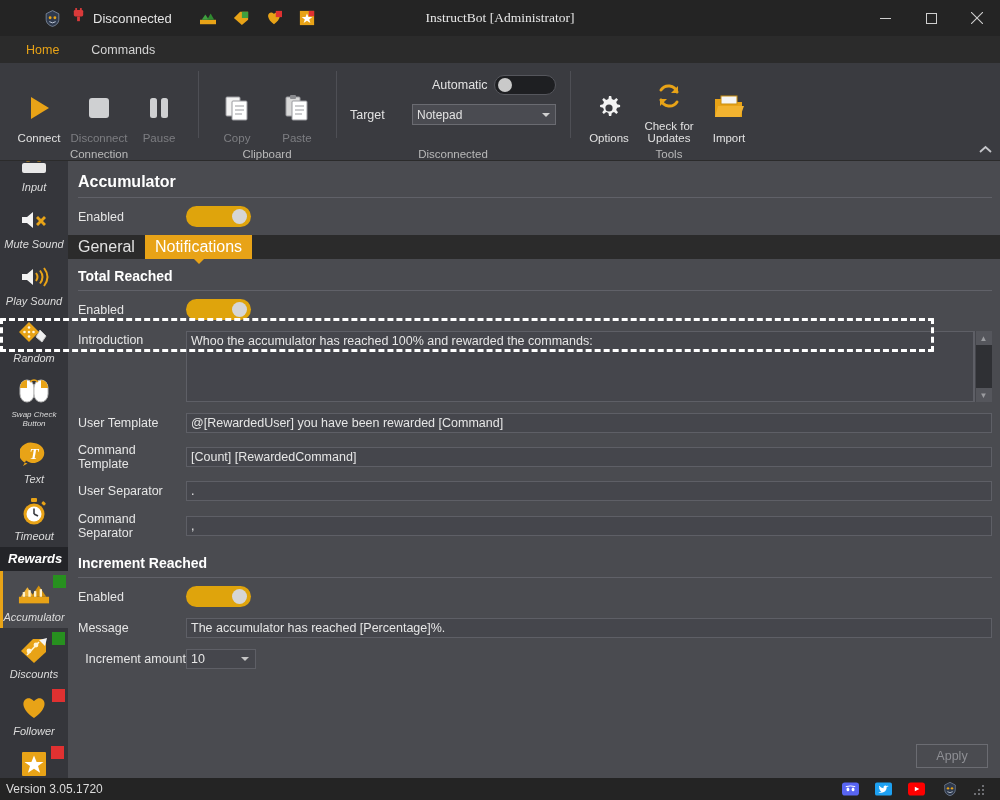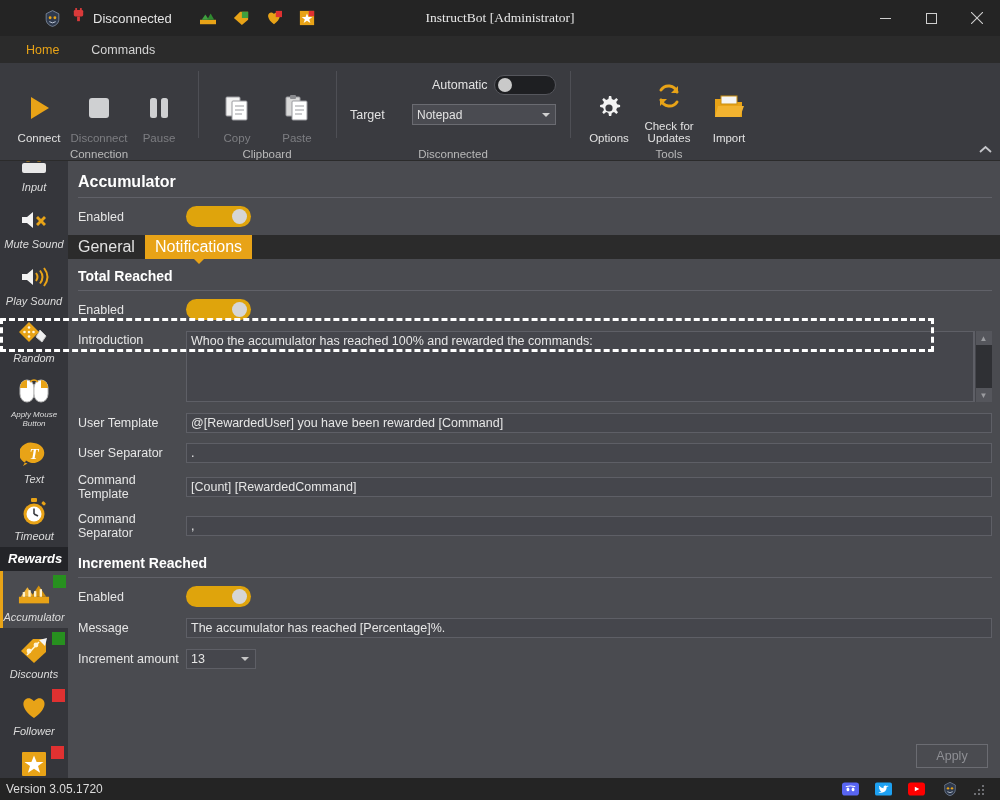--- a/index.html
+++ b/index.html
@@ -409,21 +409,21 @@
       <div class="side-item">
         <span class="sic">
           <svg width="36" height="26" viewBox="0 0 36 26">
             <path d="M4 10 a7 8 0 0 1 14 0 v6 a7 8 0 0 1 -14 0 z" fill="#ffffff" stroke="#b9b9b9"></path>
             <path d="M4 10 a7 8 0 0 1 7 -8 v8 z" fill="#e8a317"></path>
             <path d="M18 10 a7 8 0 0 1 14 0 v6 a7 8 0 0 1 -14 0 z" fill="#ffffff" stroke="#b9b9b9"></path>
             <path d="M32 10 a7 8 0 0 0 -7 -8 v8 z" fill="#e8a317"></path>
             <path d="M14 4 q4 -4 8 0" stroke="#e8a317" stroke-width="1.6" fill="none"></path>
           </svg>
         </span>
-        <span class="stx small">Apply Mouse Button</span>
+        <span class="stx small">Swap Check Button</span>
       </div>
 
       <div class="side-item">
         <span class="sic">
           <svg width="28" height="28" viewBox="0 0 28 28">
             <path d="M14 2 a11 10 0 1 1 -8 17.5 L3 25 L7.5 22.5 A11 10 0 0 1 14 2 Z" fill="#e8a317"></path>
             <text x="14" y="18" font-family="Liberation Serif, serif" font-size="15" font-weight="bold" fill="#ffffff" text-anchor="middle">T</text>
           </svg>
         </span>
         <span class="stx">Text</span>
@@ -536,27 +536,27 @@
             </div>
           </div>
         </div>
 
         <div class="frow" style="padding-right:8px;padding-top:7px;">
           <span class="flabel">User Template</span>
           <input class="tin" spellcheck="false" value="@[RewardedUser] you have been rewarded [Command]" style="">
         </div>
 
         <div class="frow" style="padding-right:8px;padding-top:6px;">
+          <span class="flabel">Command Template</span>
+          <input class="tin" spellcheck="false" value="[Count] [RewardedCommand]" style="">
+        </div>
+
+        <div class="frow" style="padding-right:8px;padding-top:6px;">
           <span class="flabel">User Separator</span>
           <input class="tin" spellcheck="false" value="." style="">
-        </div>
-
-        <div class="frow" style="padding-right:8px;padding-top:6px;">
-          <span class="flabel">Command Template</span>
-          <input class="tin" spellcheck="false" value="[Count] [RewardedCommand]" style="">
         </div>
 
         <div class="frow" style="padding-right:8px;padding-top:7px;">
           <span class="flabel">Command Separator</span>
           <input class="tin" spellcheck="false" value="," style="">
         </div>
 
         <div class="sect-title sub" style="padding-top:11px;">Increment Reached</div>
         <div class="hr"></div>
 
@@ -565,24 +565,24 @@
           <span class="toggle-lg">
               <span class="knob"></span>
             </span>
         </div>
 
         <div class="frow" style="padding-right:8px;padding-top:7px;">
           <span class="flabel">Message</span>
           <input class="tin" spellcheck="false" value="The accumulator has reached [Percentage]%." style="">
         </div>
 
-        <div class="frow" style="padding-top:7px;">
+        <div class="frow" style="padding-top:7px;text-align:right;">
           <span class="flabel">Increment amount</span>
           <span class="combo2">
-            <span>13</span>
+            <span>10</span>
             <span class="arrow"></span>
           </span>
         </div>
       </div>
 
       <div class="apply-bar">
         <div class="apply-btn">Apply</div>
       </div>
     </div>
 

